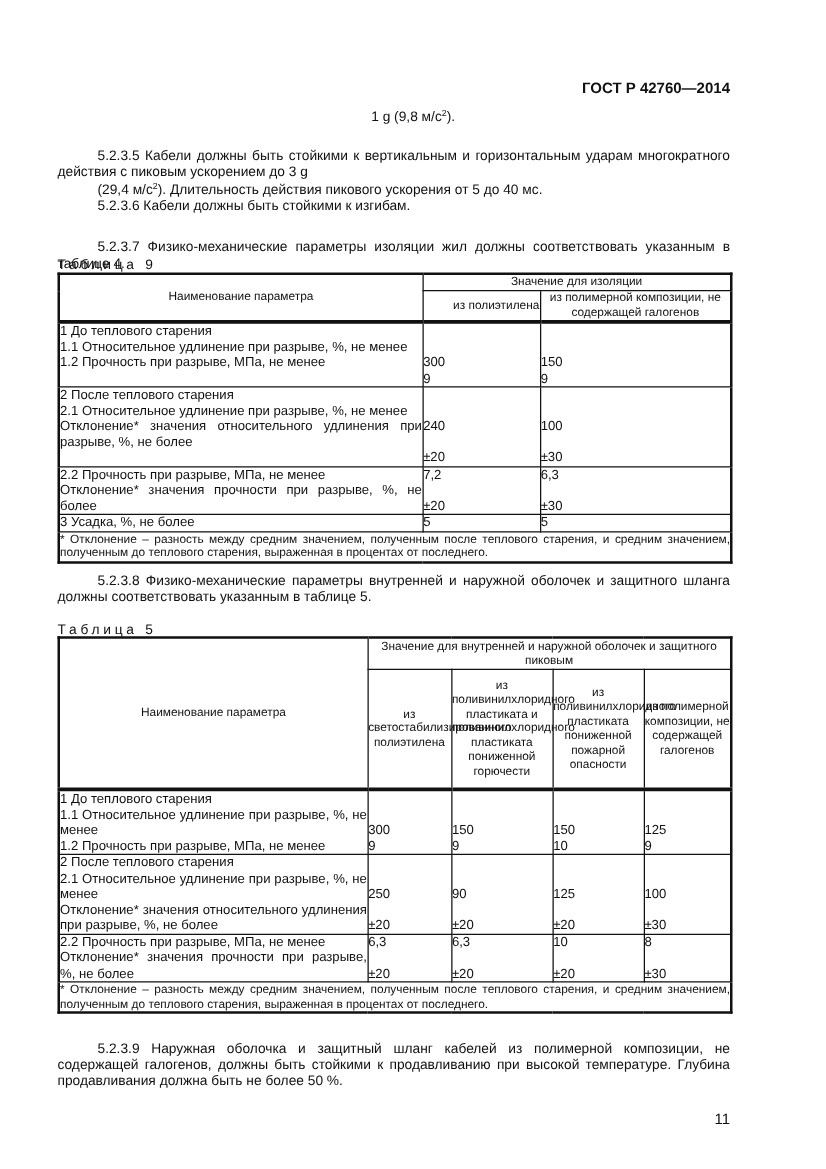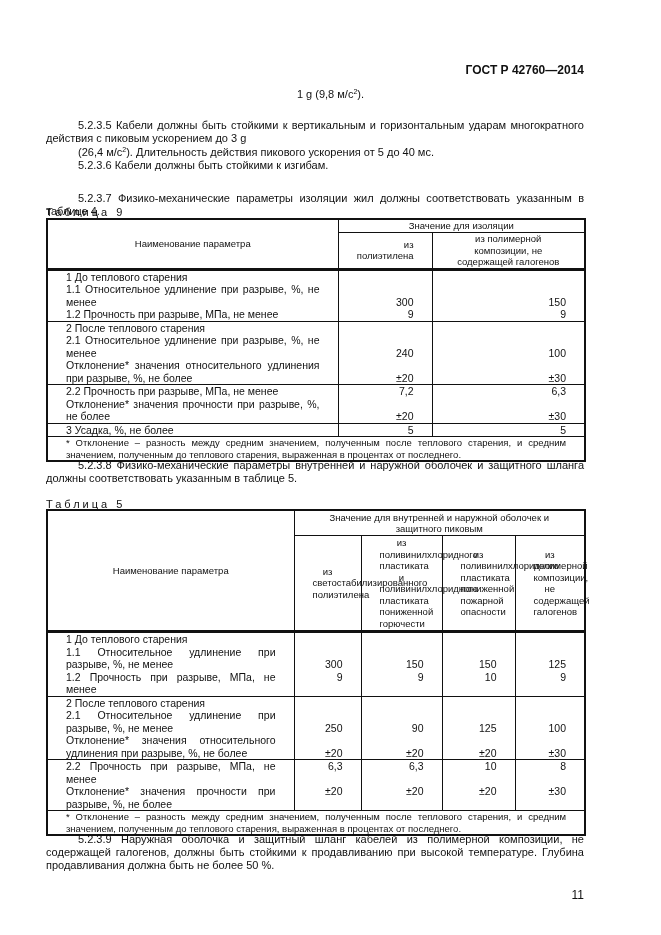--- a/index.html
+++ b/index.html
@@ -11,41 +11,41 @@
   .abs { position: absolute; }
   .hdr { left: 0; right: 77px; top: 64px; text-align: right; font-weight: bold; font-size: 12px; }
   .center-line { left: 0; width: 661px; top: 88px; text-align: center; }
   .para { left: 46px; width: 538px; text-align: justify; }
   .indent { text-indent: 32px; }
   .ind2 { padding-left: 32px; }
   sup { font-size: 7px; line-height: 0; vertical-align: 4px; }
   .tcap { left: 46px; letter-spacing: 3px; font-size: 11px; }
 
   table.t { position: absolute; left: 46px; width: 538px; border-collapse: collapse; table-layout: fixed; }
-  table.t td { border: 1px solid #111; padding: 0 18px; vertical-align: top; font-size: 10.5px; line-height: 12.5px; }
+  table.t td { border: 1px solid #111; padding: 0 0; vertical-align: top; font-size: 10.5px; line-height: 12.5px; }
   table.t td.h { text-align: center; vertical-align: middle; font-size: 9.5px; line-height: 11.5px; }
-  table.t td.v { text-align: right; }
+  table.t td.v { text-align: left; }
   table.t tr.thick-top td { border-top: 3px solid #111; }
   table.t .outer-l { border-left: 2px solid #111; }
   table.t .outer-r { border-right: 2px solid #111; }
   table.t tr.last td { border-bottom: 2px solid #111; border-radius: 12px; }
   table.t tr.first td { border-top: 2px solid #111; }
   table.t td.note { font-size: 9.5px; line-height: 11.5px; text-align: justify; }
   .just { text-align: justify; }
   .pg { right: 77px; top: 889px; font-size: 12px; }
 </style>
 </head>
 <body>
 
 <div class="abs hdr">ГОСТ Р 42760—2014</div>
 
 <div class="abs center-line"><span>1 g (9,8 м/с</span><sup>2</sup><span>).</span></div>
 
 <div class="abs para indent" style="top:119px;">5.2.3.5 Кабели должны быть стойкими к вертикальным и горизонтальным ударам многократного действия с пиковым ускорением до 3 g</div>
-<div class="abs para ind2" style="top:146px; width:506px;"><span>(26,4 м/с</span><sup>2</sup><span>). Длительность действия пикового ускорения от 5 до 40 мс.</span></div>
+<div class="abs para ind2" style="top:146px; width:506px;"><span>(29,4 м/с</span><sup>2</sup><span>). Длительность действия пикового ускорения от 5 до 40 мс.</span></div>
 <div class="abs para indent" style="top:159px;">5.2.3.6 Кабели должны быть стойкими к изгибам.</div>
 <div class="abs para indent" style="top:172px;margin-top:20px;">5.2.3.7 Физико-механические параметры изоляции жил должны соответствовать указанным в таблице 4.</div>
 
 <div class="abs tcap" style="top:206px;">Таблица 9</div>
 
 <table class="t" style="top:218px;">
   <colgroup>
       <col style="width:291px">
       <col style="width:94px">
       <col style="width:153px">

